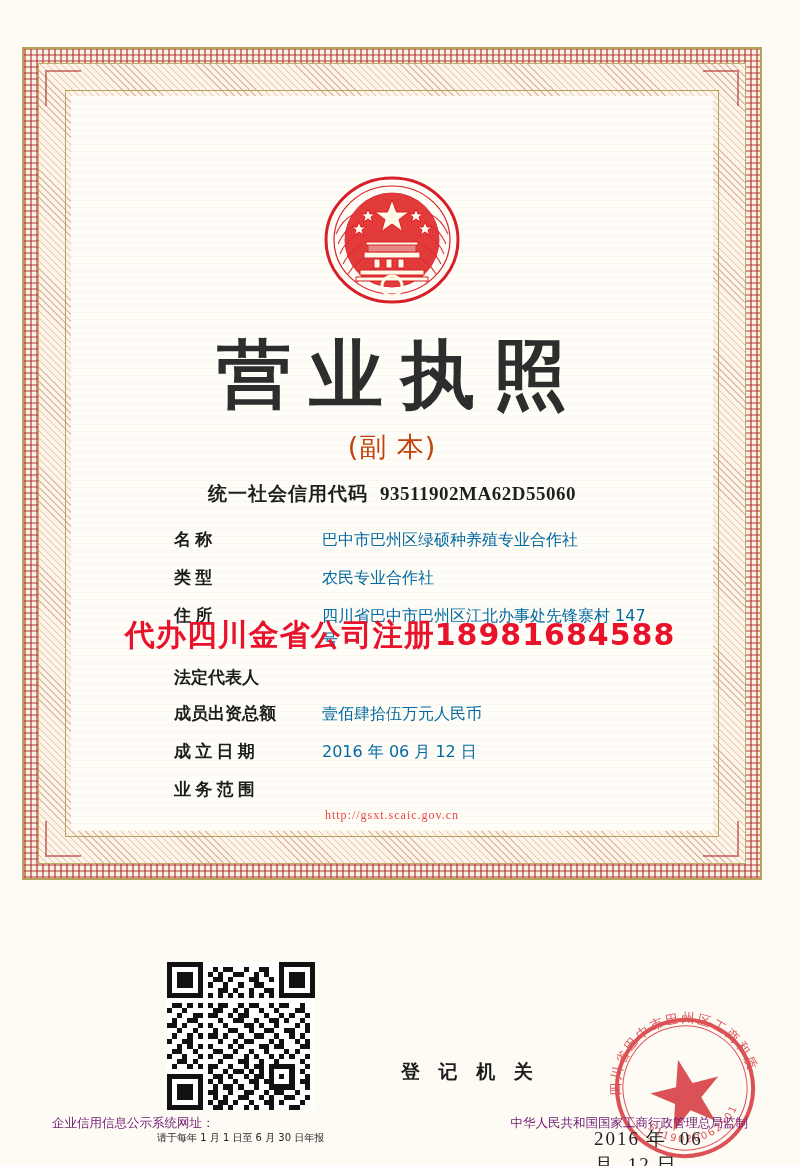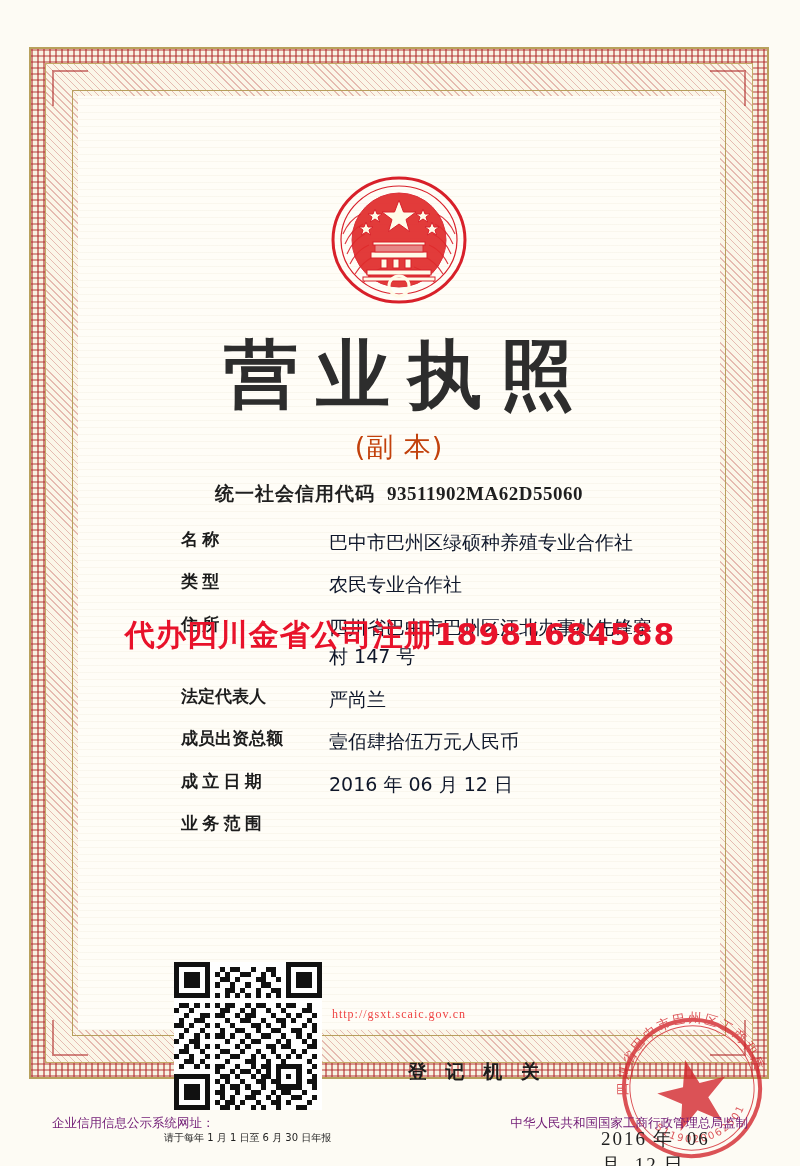--- a/index.html
+++ b/index.html
@@ -17,24 +17,24 @@
 
   .page {
     position: absolute;
     inset: 0;
     background: #fdfbf4;
   }
 
   
   .frame-outer {
     position: absolute;
-    left: 29px;
+    left: 22px;
     top: 47px;
     width: 740px;
-    height: 1032px;
+    height: 833px;
     border: 2px solid #b8a15c;
     box-sizing: border-box;
     background:
       repeating-linear-gradient(90deg,
         rgba(176,40,40,0.55) 0px, rgba(176,40,40,0.55) 2px,
         rgba(253,251,244,0) 2px, rgba(253,251,244,0) 6px),
       repeating-linear-gradient(0deg,
         rgba(176,40,40,0.45) 0px, rgba(176,40,40,0.45) 2px,
         rgba(253,251,244,0) 2px, rgba(253,251,244,0) 6px),
       #f8f2e2;
@@ -168,22 +168,22 @@
     flex: none;
     font-family: Liberation Serif, serif;
     font-weight: bold;
     font-size: 17px;
     color: #1c1c1c;
     display: flex;
     justify-content: space-between;
   }
   .field-value {
     font-family: "DejaVu Sans", sans-serif;
-    font-size: 19px;
-    color: #0f172a;
+    font-size: 16px;
+    color: #0369a1;
     line-height: 1.55;
     flex: 1;
   }
   .scope { line-height: 1.6; }
 
   
   .watermark {
     position: absolute;
     left: 0; right: 0;
     top: 615px;
@@ -360,21 +360,20 @@
             <div class="field-value">农民专业合作社</div>
           </div>
 
           <div class="field-row">
             <div class="field-label">住        所</div>
             <div class="field-value">四川省巴中市巴州区江北办事处先锋寨村 147 号</div>
           </div>
 
           <div class="field-row">
             <div class="field-label">法定代表人</div>
-            <div class="field-value">严尚兰</div>
           </div>
 
           <div class="field-row">
             <div class="field-label">成员出资总额</div>
             <div class="field-value">壹佰肆拾伍万元人民币</div>
           </div>
 
           <div class="field-row">
             <div class="field-label">成 立 日 期</div>
             <div class="field-value">2016 年 06 月 12 日</div>

